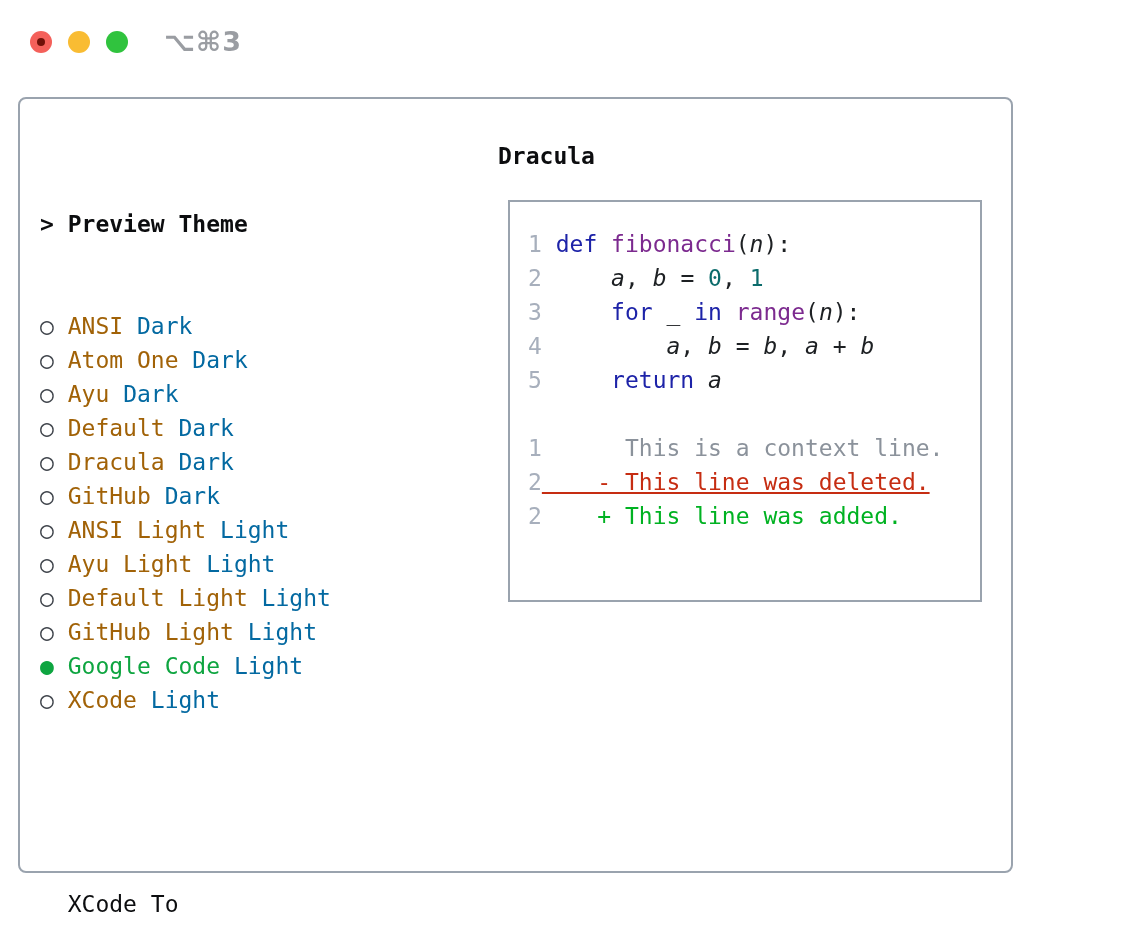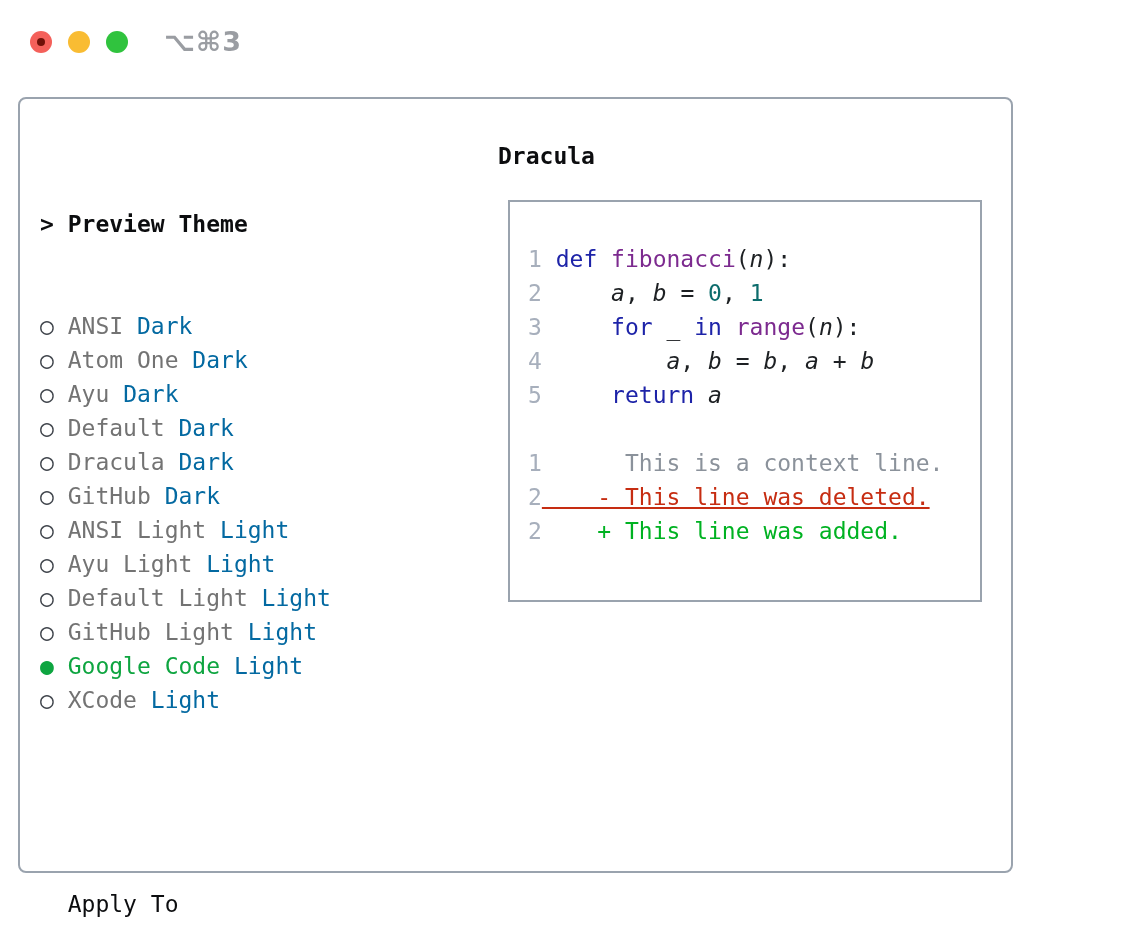--- a/index.html
+++ b/index.html
@@ -29,36 +29,36 @@
   }
   .left-col{
     position:absolute;left:20px;top:40px;
     font-size:23px;line-height:34px;white-space:pre;
   }
   .row{height:34px;}
   .hdr{font-weight:bold;color:#0c0d0f;}
   .hdr .marker{color:#0c0d0f;}
   .marker{color:#42474e;}
   .marker.sel{color:var(--green-sel);}
-  .tname{color:#737373;}
+  .tname{color:#a16207;}
   .tname.sel{color:var(--green-sel);text-align:center;}
   .ttag{color:#0369a1;}
   .apply-hdr{color:#0c0d0f;}
 
   
   .preview-title{
     position:absolute;left:478px;top:40px;
     font-size:23px;line-height:34px;font-weight:bold;color:#0c0d0f;
   }
   .preview-box{
     position:absolute;left:488px;top:101px;width:474px;height:402px;
     border:2px solid #9aa3ae;box-sizing:border-box;background:#fff;
   }
   .preview-box pre{
-    margin:0;padding:40px 0 0 18px;
+    margin:0;padding:25px 0 0 18px;
     font-family:"DejaVu Sans Mono","Liberation Mono",monospace;
     font-size:23px;line-height:34px;
   }
   .lnum{color:#a7afbc;}
   .kwd{color:var(--kwd);}
   .fn{color:var(--fn);}
   .lit{color:var(--lit);}
   .pln{color:#1d2023;}
   .var{color:#1d2023;font-style:italic;}
   .ctx{color:#8b929b;}
@@ -78,21 +78,21 @@
     <span class="light green"></span>
     <span class="tb-title">⌥⌘3</span>
   </div>
 
   <div class="panel">
 
     <div class="left-col">
       <div class="row hdr"><span class="marker">&gt;</span><span> </span><span>Preview Theme</span></div>
       <div id="theme-list"><div class="row item"><span class="marker">○</span><span> </span><span class="tname">ANSI</span><span> </span><span class="ttag">Dark</span></div><div class="row item"><span class="marker">○</span><span> </span><span class="tname">Atom One</span><span> </span><span class="ttag">Dark</span></div><div class="row item"><span class="marker">○</span><span> </span><span class="tname">Ayu</span><span> </span><span class="ttag">Dark</span></div><div class="row item"><span class="marker">○</span><span> </span><span class="tname">Default</span><span> </span><span class="ttag">Dark</span></div><div class="row item"><span class="marker">○</span><span> </span><span class="tname">Dracula</span><span> </span><span class="ttag">Dark</span></div><div class="row item"><span class="marker">○</span><span> </span><span class="tname">GitHub</span><span> </span><span class="ttag">Dark</span></div><div class="row item"><span class="marker">○</span><span> </span><span class="tname">ANSI Light</span><span> </span><span class="ttag">Light</span></div><div class="row item"><span class="marker">○</span><span> </span><span class="tname">Ayu Light</span><span> </span><span class="ttag">Light</span></div><div class="row item"><span class="marker">○</span><span> </span><span class="tname">Default Light</span><span> </span><span class="ttag">Light</span></div><div class="row item"><span class="marker">○</span><span> </span><span class="tname">GitHub Light</span><span> </span><span class="ttag">Light</span></div><div class="row item"><span class="marker sel">●</span><span> </span><span class="tname sel">Google Code</span><span> </span><span class="ttag">Light</span></div><div class="row item"><span class="marker">○</span><span> </span><span class="tname">XCode</span><span> </span><span class="ttag">Light</span></div></div>
       <div class="row"></div>
-      <div class="row apply-hdr"><span>  </span><span>Apply To</span></div>
+      <div class="row apply-hdr"><span>  </span><span>XCode To</span></div>
       
       
     </div>
 
     <div class="preview-title">Dracula</div>
 
     <div class="preview-box">
       <pre id="preview-code"><div><span class="lnum">1</span><span> </span><span class="kwd">def </span><span class="fn">fibonacci</span><span class="pln">(</span><span class="var">n</span><span class="pln">):</span></div><div><span class="lnum">2</span><span> </span><span class="pln">    </span><span class="var">a</span><span class="pln">, </span><span class="var">b</span><span class="pln"> = </span><span class="lit">0</span><span class="pln">, </span><span class="lit">1</span></div><div><span class="lnum">3</span><span> </span><span class="pln">    </span><span class="kwd">for</span><span class="pln"> _ </span><span class="kwd">in</span><span class="pln"> </span><span class="fn">range</span><span class="pln">(</span><span class="var">n</span><span class="pln">):</span></div><div><span class="lnum">4</span><span> </span><span class="pln">        </span><span class="var">a</span><span class="pln">, </span><span class="var">b</span><span class="pln"> = </span><span class="var">b</span><span class="pln">, </span><span class="var">a</span><span class="pln"> + </span><span class="var">b</span></div><div><span class="lnum">5</span><span> </span><span class="pln">    </span><span class="kwd">return</span><span class="pln"> </span><span class="var">a</span></div><div> </div><div><span class="lnum">1</span><span class="ctx">      This is a context line.</span></div><div><span class="lnum">2</span><span class="del">    - This line was deleted.</span></div><div><span class="lnum">2</span><span class="add">    + This line was added.</span></div></pre>
     </div>
 

